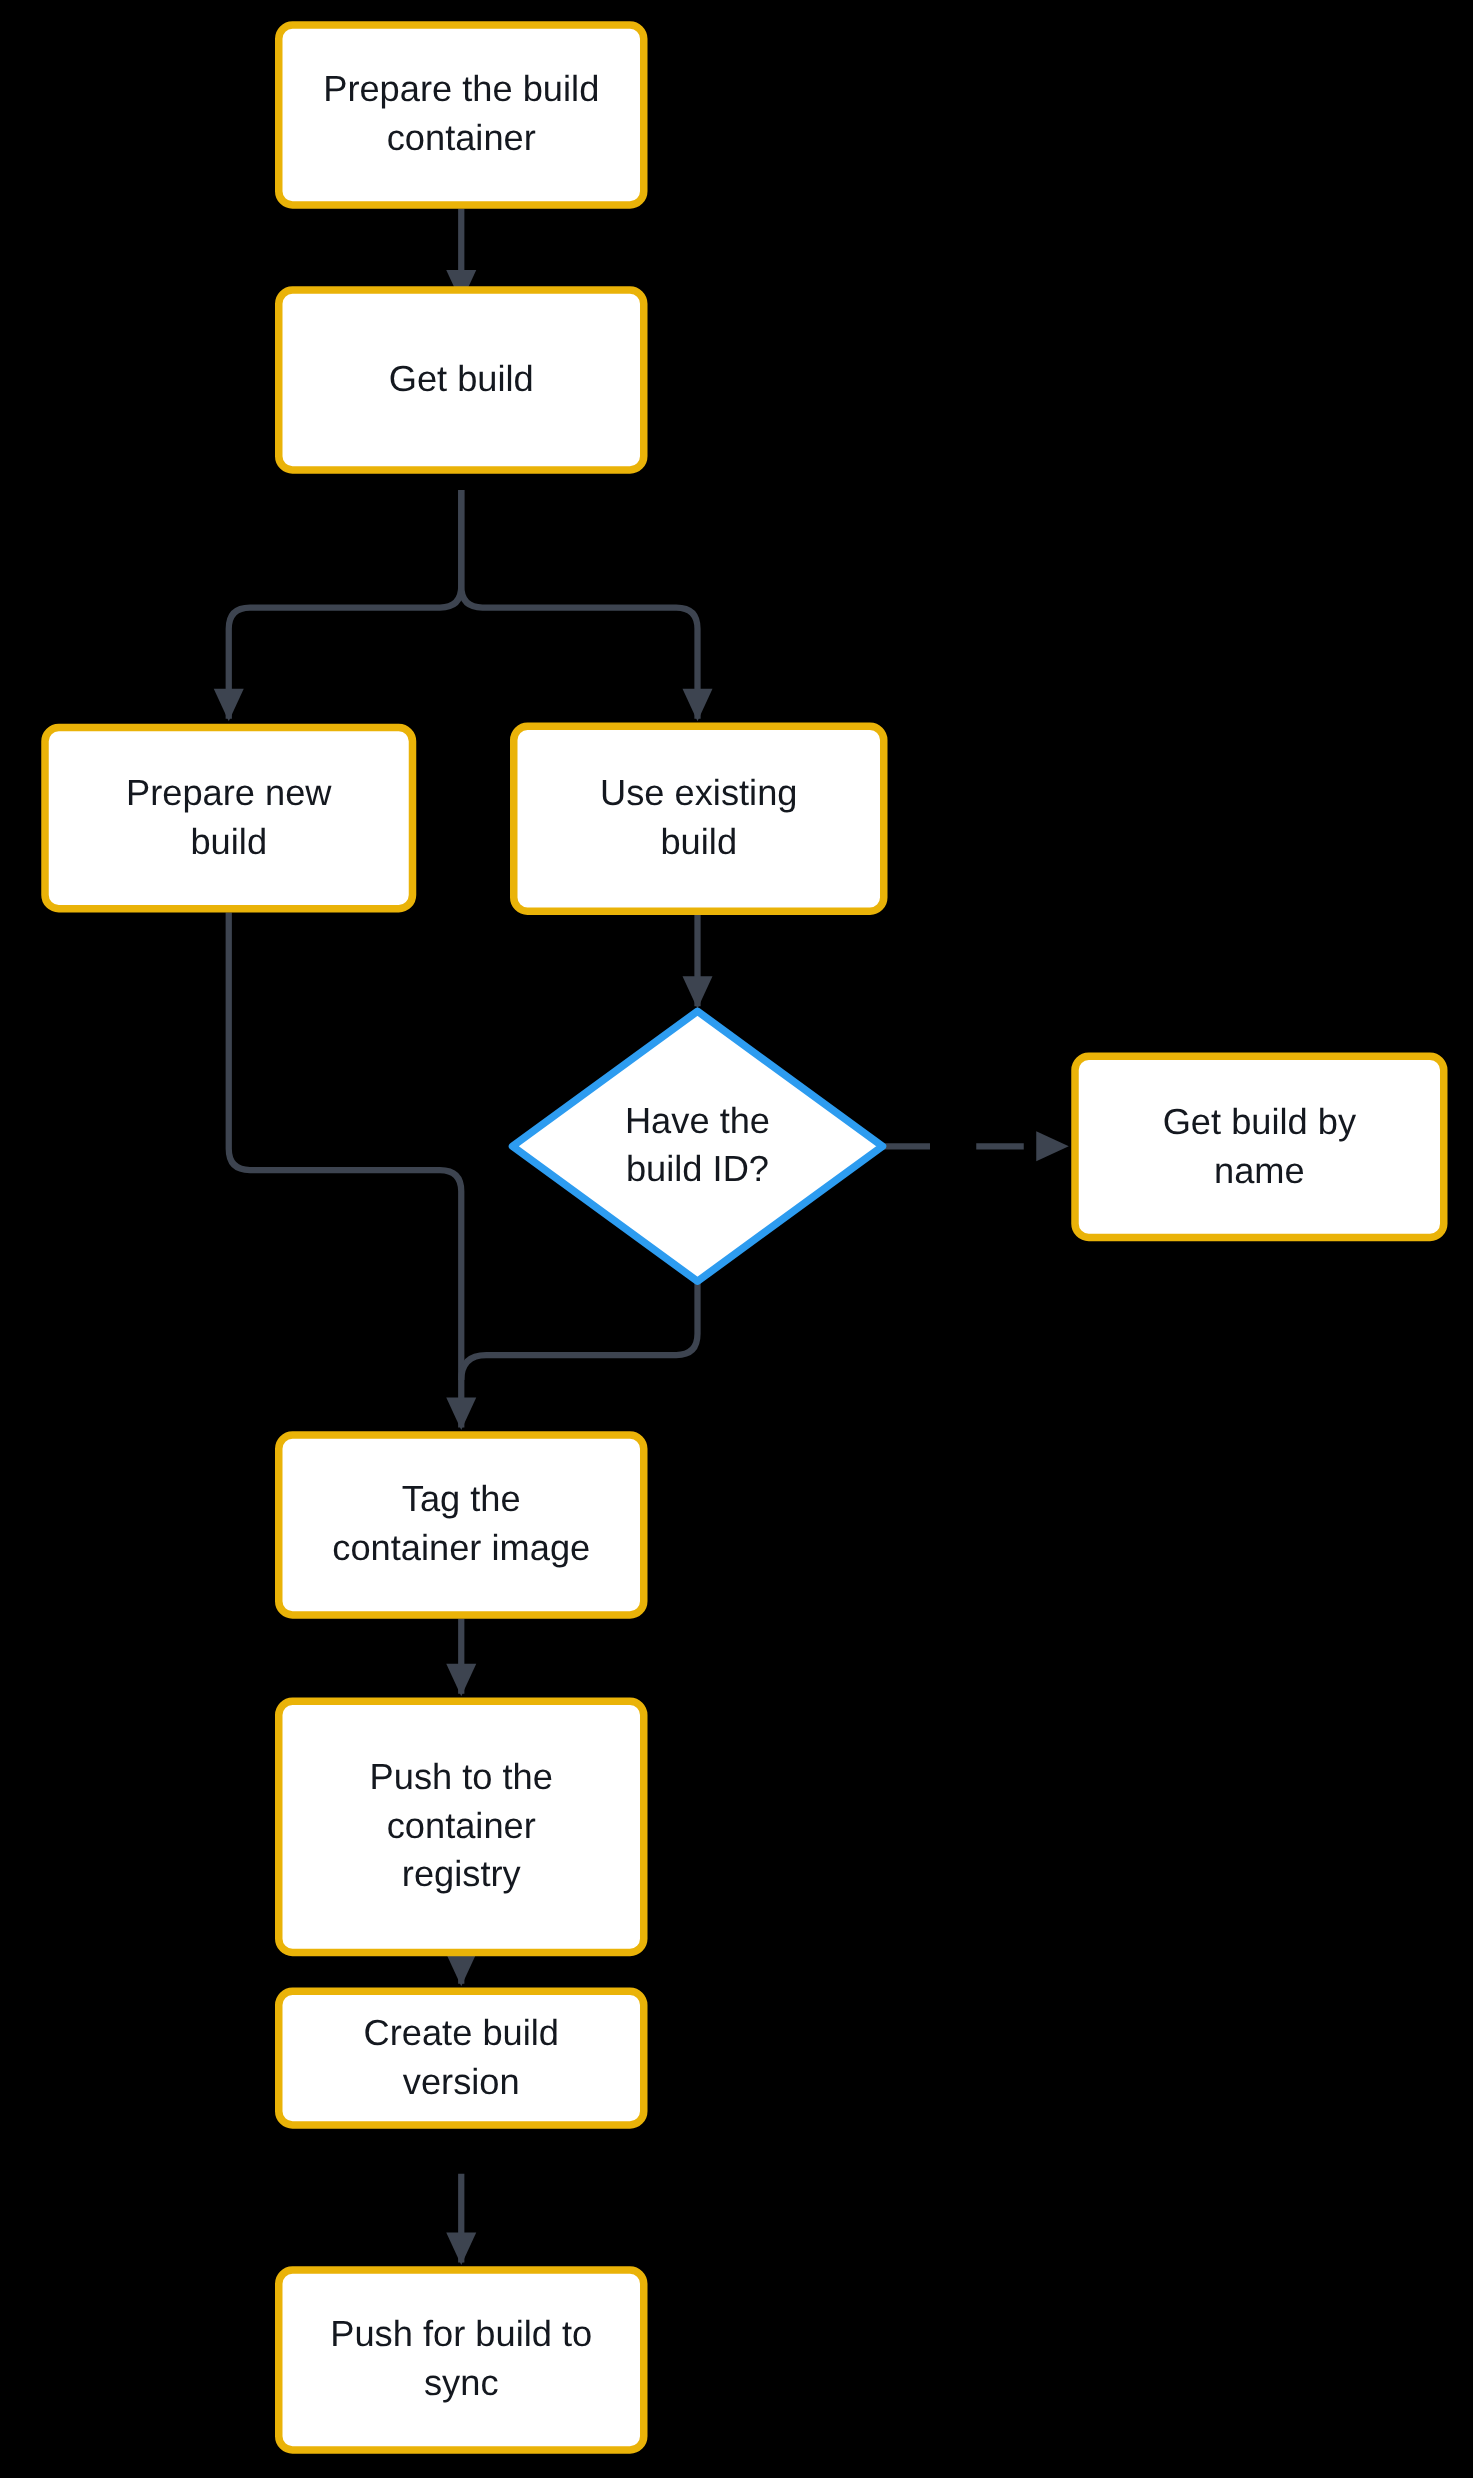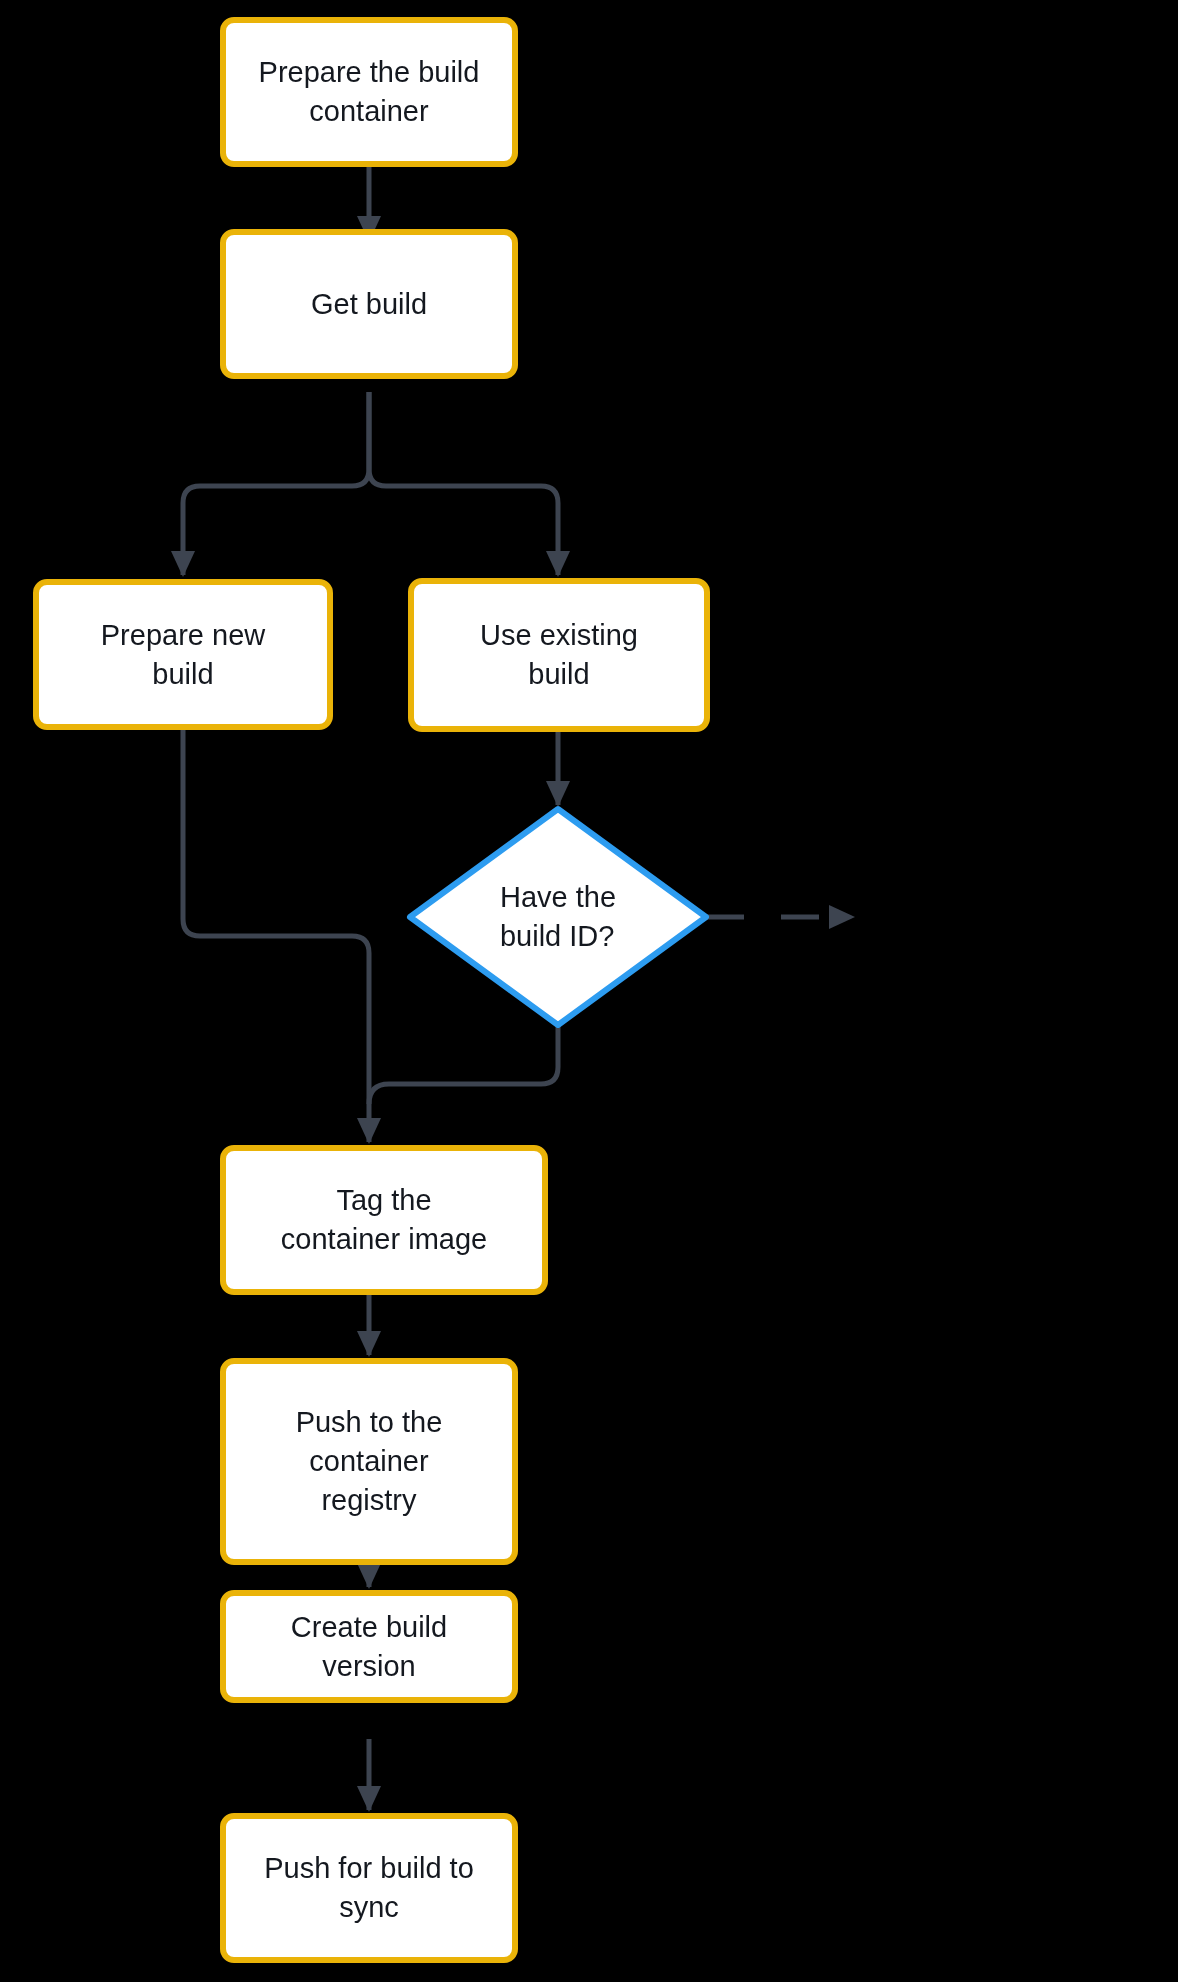--- a/index.html
+++ b/index.html
@@ -38,30 +38,30 @@
     font-size: 29px;
     line-height: 39px;
     font-weight: 400;
     color: #14181f;
   }
   .diamond-label {
     position: absolute;
     display: flex;
     align-items: center;
     justify-content: center;
-    text-align: left;
+    text-align: center;
     background: transparent;
   }
   
   .n-prepare   { left: 220px; top: 17px;   width: 298px; height: 150px; }
   .n-getbuild  { left: 220px; top: 229px;  width: 298px; height: 150px; }
   .n-createnew { left: 33px;  top: 579px;  width: 300px; height: 151px; }
   .n-useexist  { left: 408px; top: 578px;  width: 302px; height: 154px; }
   .n-byname    { left: 857px; top: 842px;  width: 301px; height: 151px; }
-  .n-tag       { left: 220px; top: 1145px; width: 328px; height: 150px; }
+  .n-tag       { left: 220px; top: 1145px; width: 298px; height: 150px; }
   .n-push      { left: 220px; top: 1358px; width: 298px; height: 207px; }
   .n-version   { left: 220px; top: 1590px; width: 298px; height: 113px; }
   .n-wait      { left: 220px; top: 1813px; width: 298px; height: 150px; }
   .l-diamond   { left: 438px; top: 855px;  width: 240px; height: 124px; }
 </style>
 </head>
 <body>
 
 <div class="canvas">
 
@@ -115,20 +115,24 @@
   <div class="node n-useexist">
     <span class="node-label">Use existing
 build</span>
   </div>
 
   <div class="diamond-label l-diamond">
     <span class="diamond-label-text">Have the
 build ID?</span>
   </div>
 
+  <div class="node n-byname">
+    <span class="node-label">Get build by
+name</span>
+  </div>
 
   <div class="node n-tag">
     <span class="node-label">Tag the
 container image</span>
   </div>
 
   <div class="node n-push">
     <span class="node-label">Push to the
 container
 registry</span>

